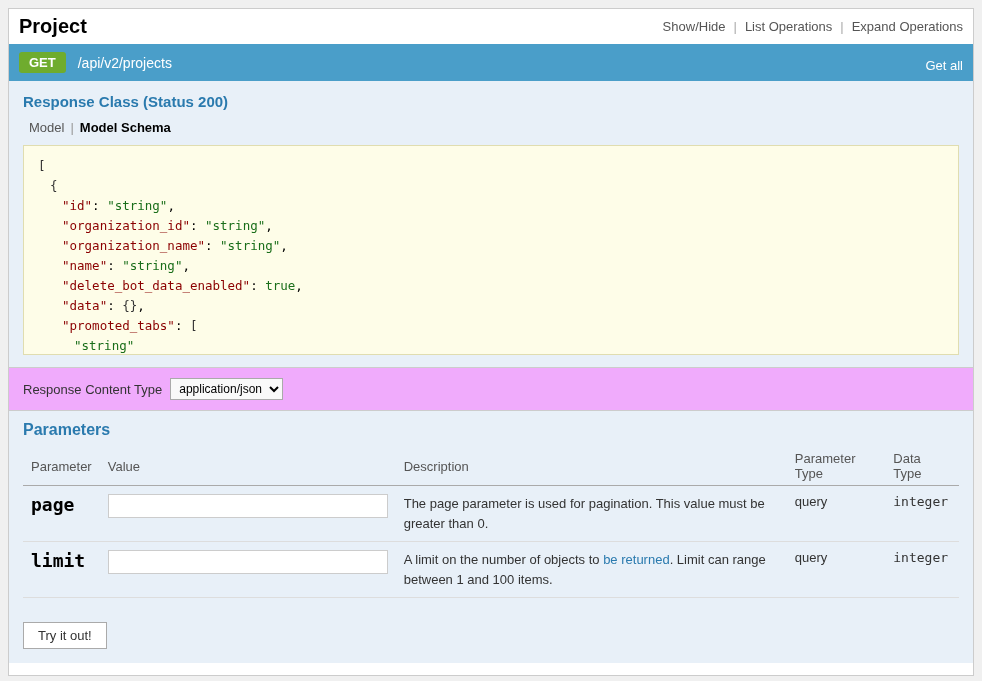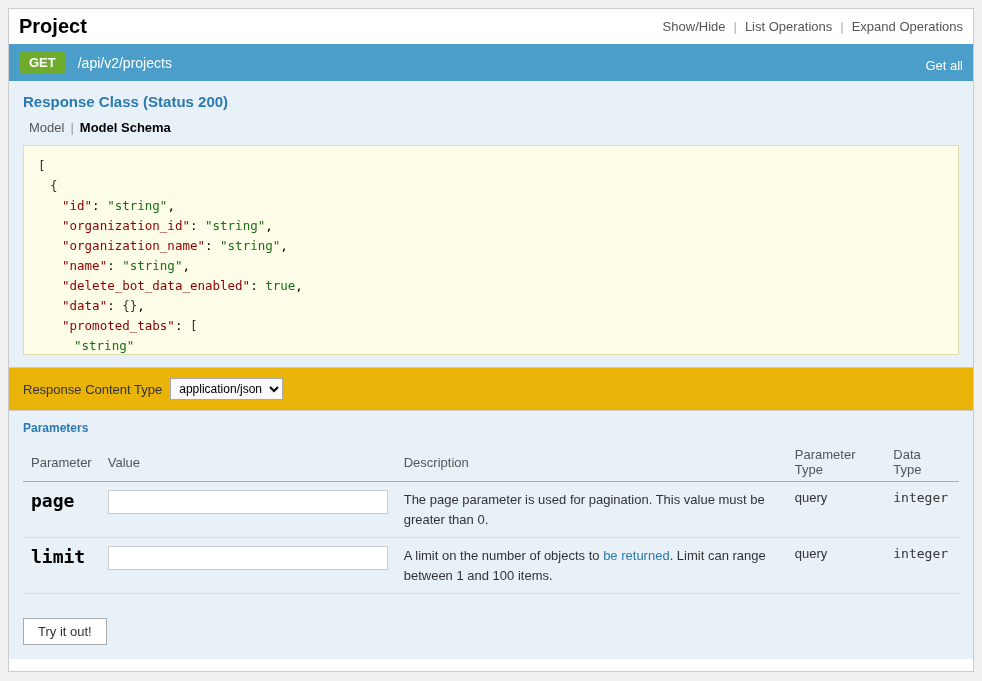--- a/index.html
+++ b/index.html
@@ -119,39 +119,39 @@
     .json-key { color: #8b0000; }
     .json-string-val { color: #1a6e1a; }
     .json-bool { color: #1a6e1a; }
     .json-obj { color: #333; }
 
     .response-content-type {
       padding: 10px 14px;
       display: flex;
       align-items: center;
       gap: 8px;
-      background: #eab308;
+      background: #f0abfc;
       font-size: 13px;
       color: #333;
       border-bottom: 1px solid #ccc;
     }
     .response-content-type select {
       font-size: 12px;
       padding: 2px 4px;
       border: 1px solid #aaa;
       background: #f9f9f9;
     }
 
     .parameters-section {
       padding: 10px 14px;
       background: #e8f0f8;
     }
     .parameters-title {
       color: #2a7aae;
-      font-size: 12px;
+      font-size: 16px;
       font-weight: bold;
       margin-bottom: 8px;
     }
     .params-table {
       width: 100%;
       border-collapse: collapse;
       font-size: 13px;
     }
     .params-table thead tr {
       border-bottom: 1px solid #aaa;

